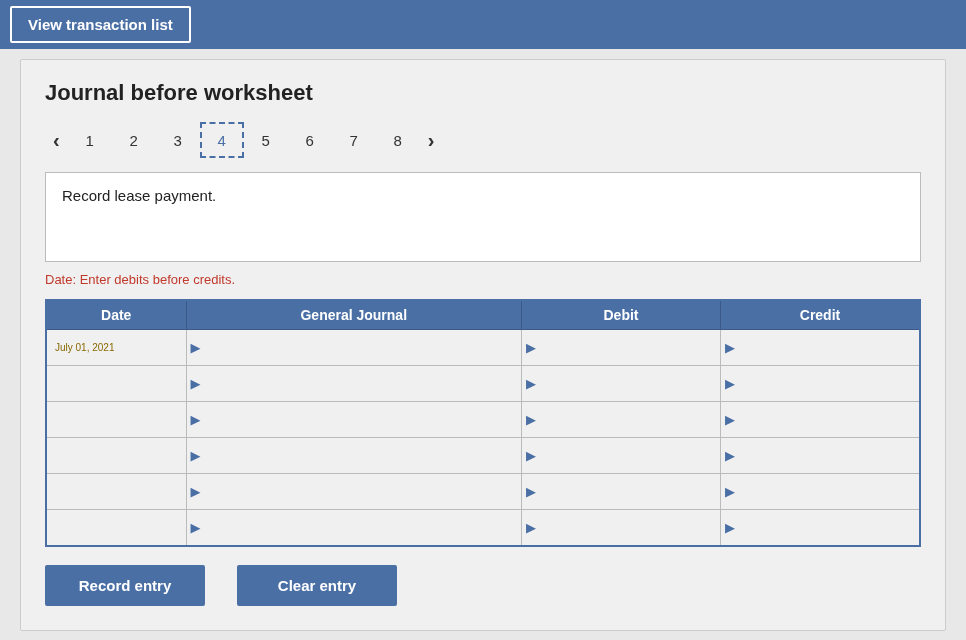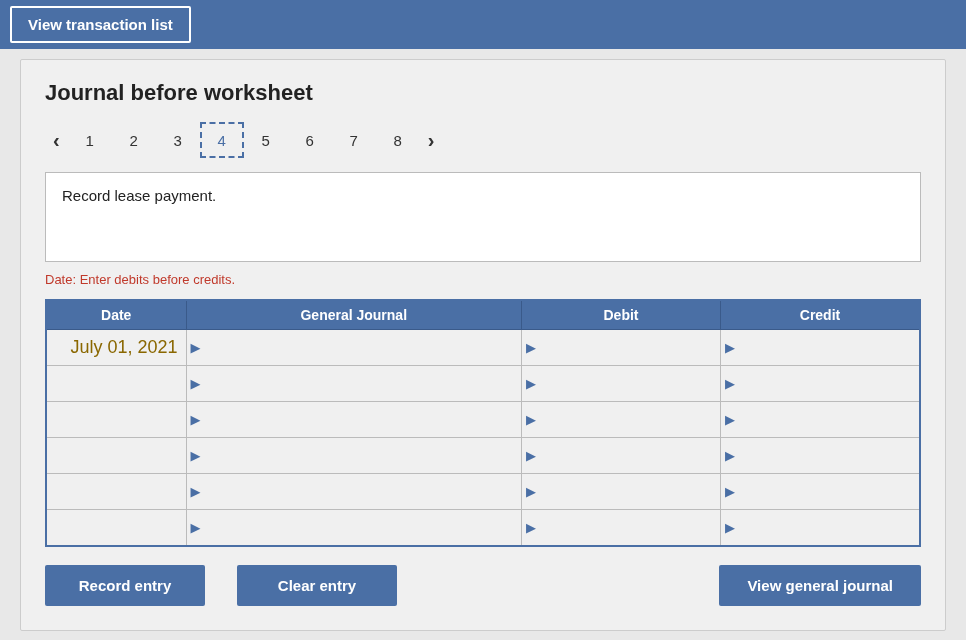--- a/index.html
+++ b/index.html
@@ -131,22 +131,22 @@
 
     .journal-table td {
       border: 1px solid #bbb;
       padding: 0;
       height: 36px;
       vertical-align: middle;
       position: relative;
     }
 
     .journal-table td.date-cell {
-      text-align: right;
-      font-size: 18px;
+      text-align: left;
+      font-size: 10px;
       color: #333;
       padding: 4px 8px;
     }
 
     
     .cell-with-arrow {
       display: flex;
       align-items: center;
       height: 34px;
     }
@@ -388,16 +388,15 @@
             </div>
           </td>
         </tr>
       </tbody>
   </table>
 
   <div class="bottom-buttons">
     <button class="btn-record">Record entry</button>
     <button class="btn-clear">Clear entry</button>
     <div class="spacer"></div>
-    <button class="btn-view-journal">View general journal</button>
   </div>
 
 </div>
 
 </body></html>

